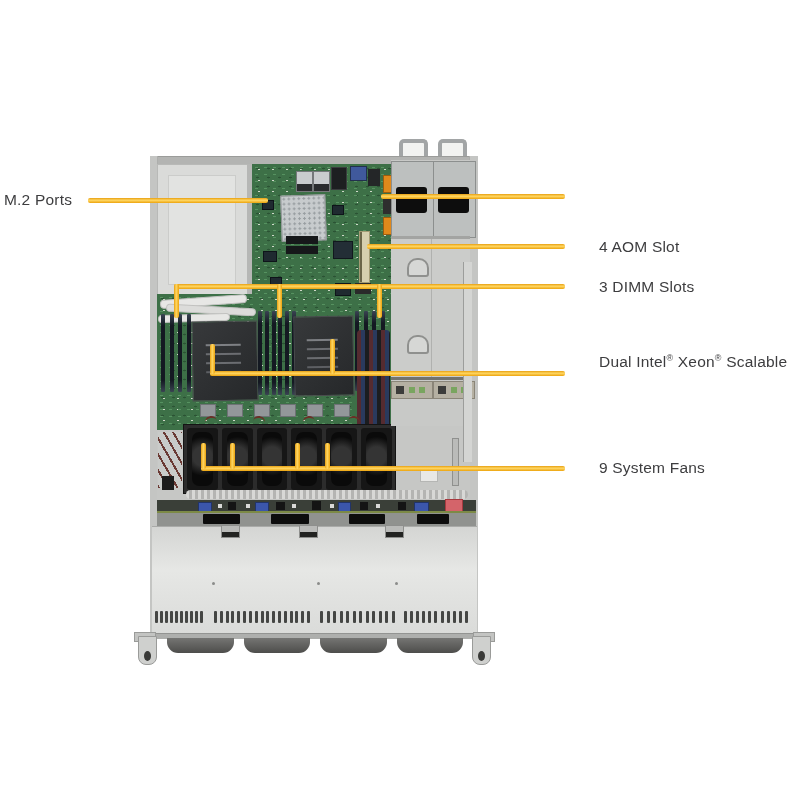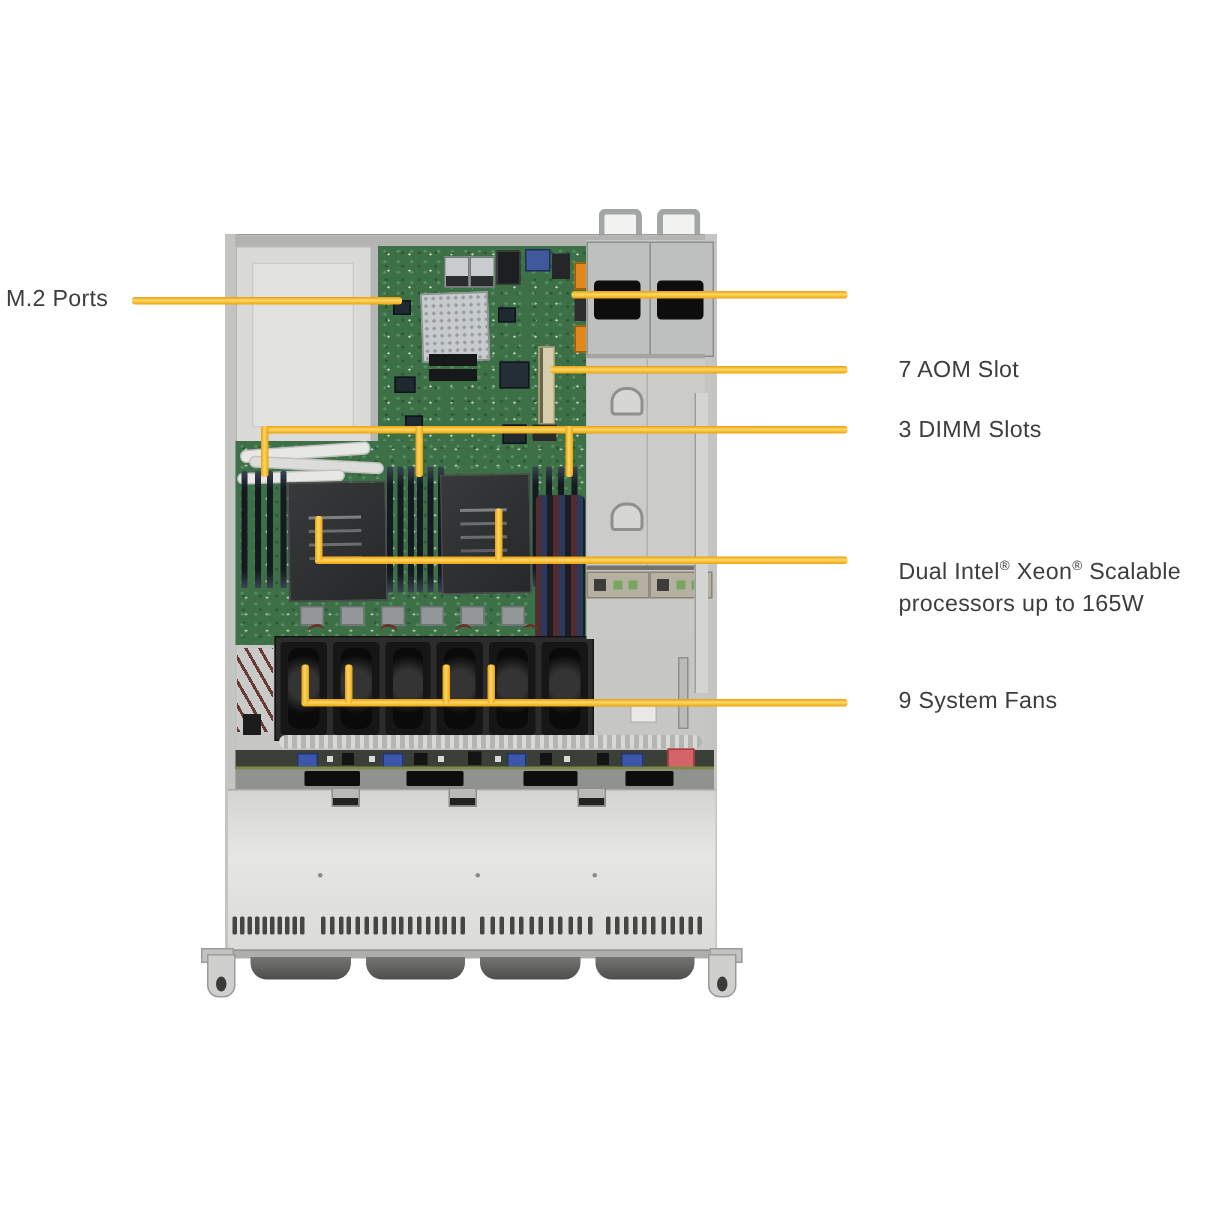--- a/index.html
+++ b/index.html
@@ -7,21 +7,21 @@
          font-family:"Liberation Sans", sans-serif;overflow:hidden;}
   .abs{position:absolute;}
 
   
   .lbl{position:absolute;font-size:15.5px;color:#3d3d3f;letter-spacing:.2px;z-index:60;line-height:20px;white-space:nowrap;}
   .reg{font-size:9px;vertical-align:super;line-height:0;}
   .lbl-m2{left:4px;top:190px;}
   .lbl-superdom{left:599px;top:187px;}
   .lbl-aom{left:599px;top:237px;}
   .lbl-dimm{left:599px;top:277px;}
-  .lbl-xeon{left:599px;top:371px;line-height:21px;white-space:normal;width:205px;}
+  .lbl-xeon{left:599px;top:351px;line-height:21px;white-space:normal;width:205px;}
   .lbl-fans{left:599px;top:458px;}
 
   .cline{position:absolute;z-index:55;border-radius:2px;
          background:linear-gradient(180deg,#e79f10,#ffd763 45%,#eca30d);}
   .cline.v{background:linear-gradient(90deg,#e79f10,#ffd763 45%,#eca30d);width:5px;}
   .cline.h{height:5px;}
   .ln-m2{left:88px;top:198px;width:180px;}
   .ln-superdom{left:381px;top:194px;width:184px;}
   .ln-aom{left:367px;top:244px;width:198px;}
   .ln-dimm{left:174px;top:284px;width:391px;}
@@ -418,18 +418,18 @@
   <div class="cline h ln-xeon"></div>
   <div class="cline v dr-xeon1"></div>
   <div class="cline v dr-xeon2"></div>
   <div class="cline h ln-fans"></div>
   <div class="cline v dr-fan1"></div>
   <div class="cline v dr-fan2"></div>
   <div class="cline v dr-fan3"></div>
   <div class="cline v dr-fan4"></div>
 
   <div class="lbl lbl-m2">M.2 Ports</div>
-  <div class="lbl lbl-aom">7 AOM Slot</div>
+  <div class="lbl lbl-aom">4 AOM Slot</div>
   <div class="lbl lbl-dimm">3 DIMM Slots</div>
-  <div class="lbl lbl-xeon"><span>Dual Intel</span><span class="reg">®</span><span> Xeon</span><span class="reg">®</span><span> Scalable</span><br><span>processors up to 165W</span></div>
+  <div class="lbl lbl-xeon"><span>Dual Intel</span><span class="reg">®</span><span> Xeon</span><span class="reg">®</span><span> Scalable</span><br></div>
   <div class="lbl lbl-fans">9 System Fans</div>
 
 </div>
 
 </body></html>

